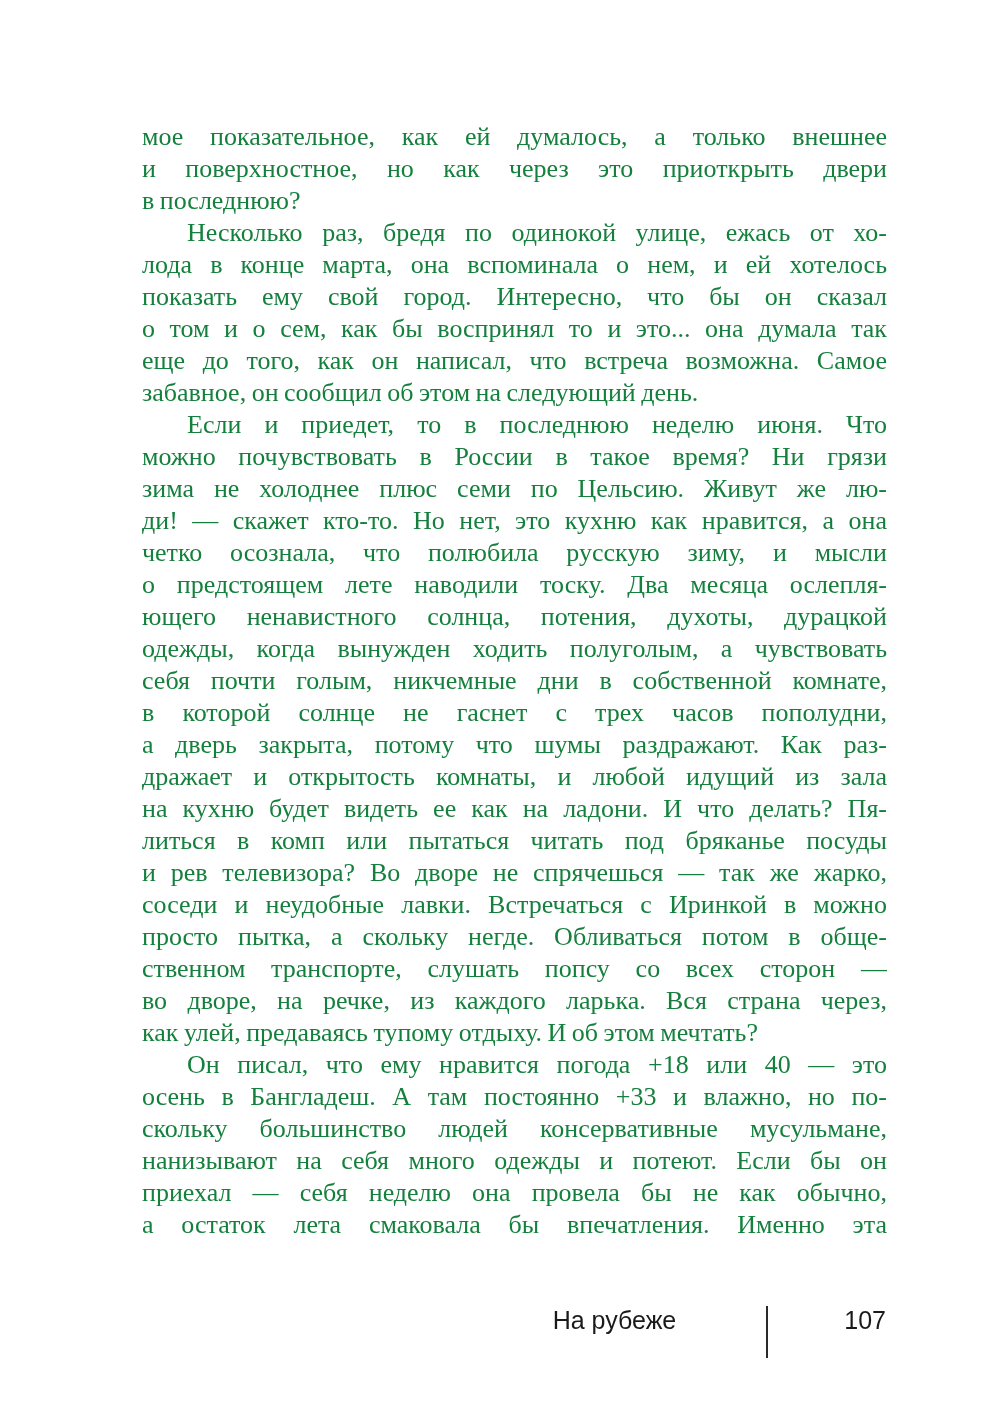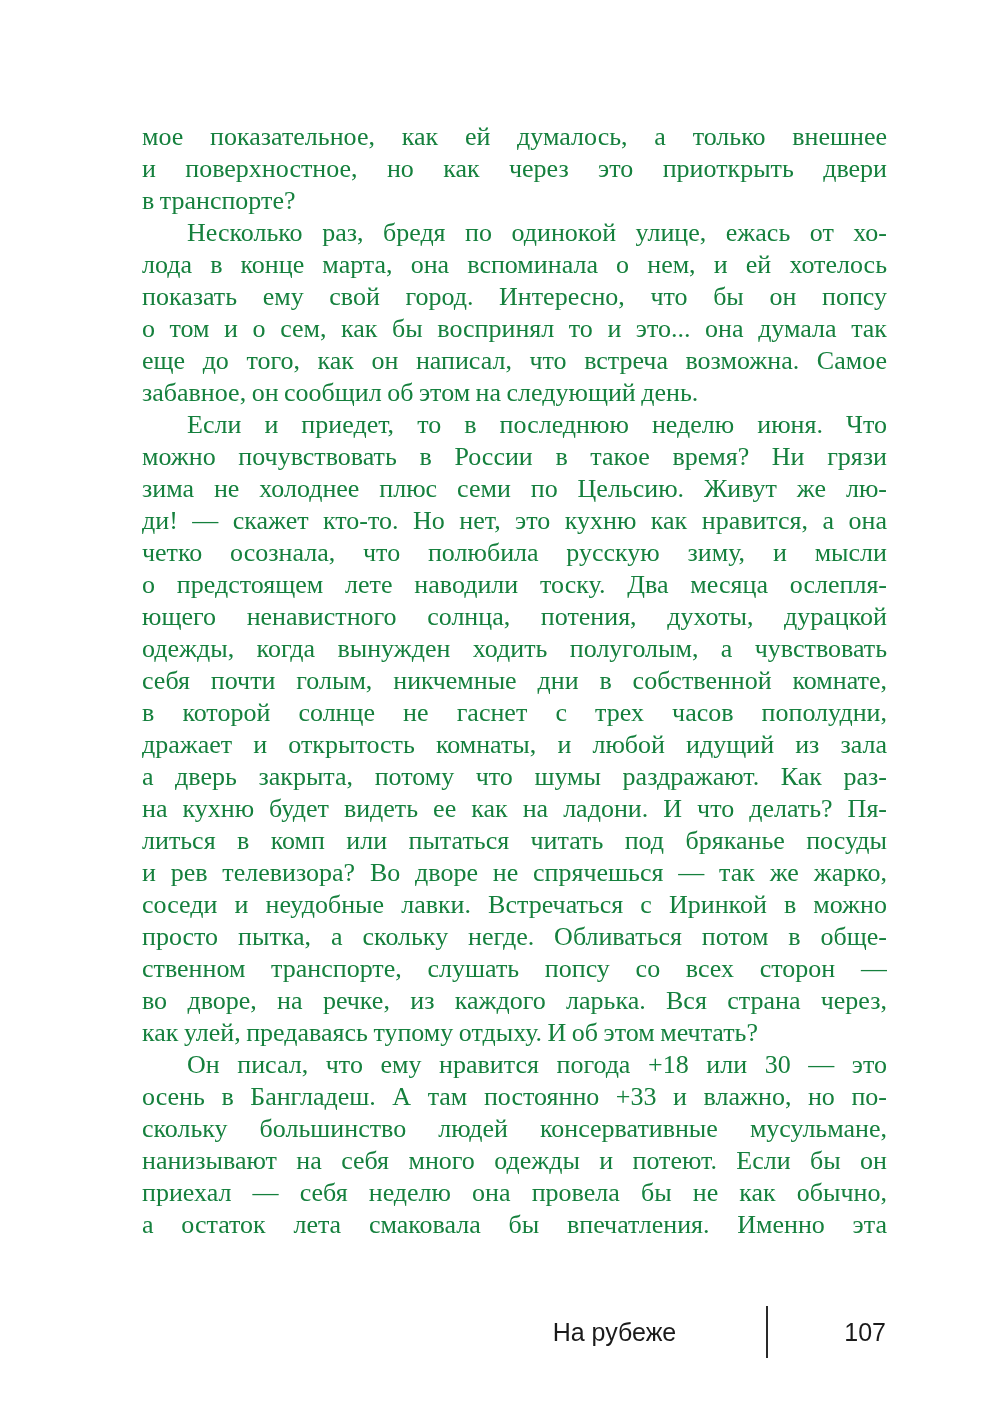--- a/index.html
+++ b/index.html
@@ -33,21 +33,20 @@
     overflow: hidden;
   }
   .line.indent { padding-left: 45px; font-family: Liberation Serif, serif; }
   .line.endline { text-align-last: left; }
   .page-footer {
     position: absolute;
     top: 1306px;
     right: 119px;
     height: 52px;
     display: flex;
-    align-items: center;
     font-family: "Liberation Sans", sans-serif;
     font-size: 25px;
     color: #1a1a1a;
     gap: 42px;
   }
   .footer-divider {
     width: 2px;
     height: 52px;
     background: #2a2a2a;
     margin-left: 48px;
@@ -56,54 +55,54 @@
 </style>
 </head>
 <body>
 
 <div class="page">
 
   <div class="text-block">
       <div class="para">
         <div class="line">мое показательное, как ей думалось, а только внешнее</div>
         <div class="line">и поверхностное, но как через это приоткрыть двери</div>
-        <div class="line endline">в транспорте?</div>
+        <div class="line endline">в последнюю?</div>
       </div>
       <div class="para">
         <div class="line indent">Несколько раз, бредя по одинокой улице, ежась от хо-</div>
         <div class="line">лода в конце марта, она вспоминала о нем, и ей хотелось</div>
-        <div class="line">показать ему свой город. Интересно, что бы он попсу</div>
+        <div class="line">показать ему свой город. Интересно, что бы он сказал</div>
         <div class="line">о том и о сем, как бы воспринял то и это... она думала так</div>
         <div class="line">еще до того, как он написал, что встреча возможна. Самое</div>
         <div class="line endline">забавное, он сообщил об этом на следующий день.</div>
       </div>
       <div class="para">
         <div class="line indent">Если и приедет, то в последнюю неделю июня. Что</div>
         <div class="line">можно почувствовать в России в такое время? Ни грязи</div>
         <div class="line">зима не холоднее плюс семи по Цельсию. Живут же лю-</div>
         <div class="line">ди! — скажет кто-то. Но нет, это кухню как нравится, а она</div>
         <div class="line">четко осознала, что полюбила русскую зиму, и мысли</div>
         <div class="line">о предстоящем лете наводили тоску. Два месяца ослепля-</div>
         <div class="line">ющего ненавистного солнца, потения, духоты, дурацкой</div>
         <div class="line">одежды, когда вынужден ходить полуголым, а чувствовать</div>
         <div class="line">себя почти голым, никчемные дни в собственной комнате,</div>
         <div class="line">в которой солнце не гаснет с трех часов пополудни,</div>
+        <div class="line">а дверь закрыта, потому что шумы раздражают. Как раз-</div>
         <div class="line">дражает и открытость комнаты, и любой идущий из зала</div>
-        <div class="line">а дверь закрыта, потому что шумы раздражают. Как раз-</div>
         <div class="line">на кухню будет видеть ее как на ладони. И что делать? Пя-</div>
         <div class="line">литься в комп или пытаться читать под бряканье посуды</div>
         <div class="line">и рев телевизора? Во дворе не спрячешься — так же жарко,</div>
         <div class="line">соседи и неудобные лавки. Встречаться с Иринкой в можно</div>
         <div class="line">просто пытка, а скольку негде. Обливаться потом в обще-</div>
         <div class="line">ственном транспорте, слушать попсу со всех сторон —</div>
         <div class="line">во дворе, на речке, из каждого ларька. Вся страна через,</div>
         <div class="line endline">как улей, предаваясь тупому отдыху. И об этом мечтать?</div>
       </div>
       <div class="para">
-        <div class="line indent">Он писал, что ему нравится погода +18 или 30 — это</div>
+        <div class="line indent">Он писал, что ему нравится погода +18 или 40 — это</div>
         <div class="line">осень в Бангладеш. А там постоянно +33 и влажно, но по-</div>
         <div class="line">скольку большинство людей консервативные мусульмане,</div>
         <div class="line">нанизывают на себя много одежды и потеют. Если бы он</div>
         <div class="line">приехал — себя неделю она провела бы не как обычно,</div>
         <div class="line">а остаток лета смаковала бы впечатления. Именно эта</div>
       </div>
     </div>
 
   <div class="page-footer">
     <span>На рубеже</span>

